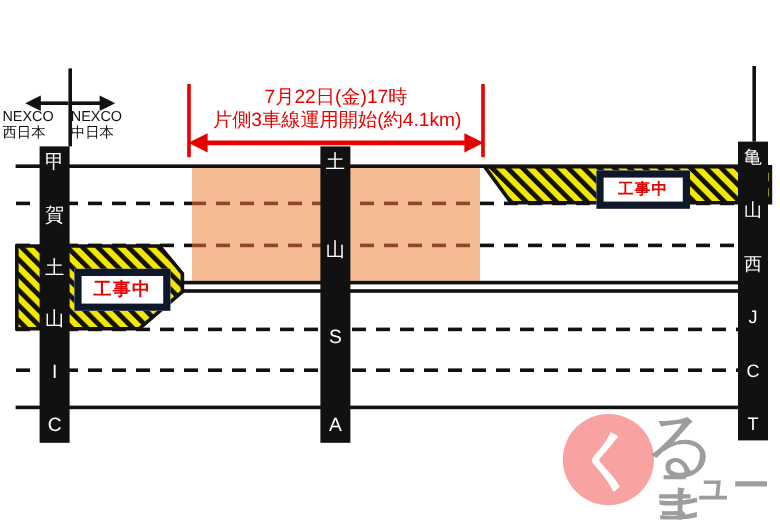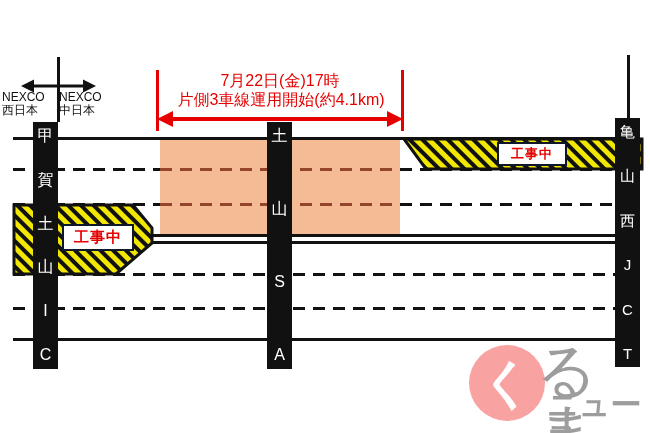--- a/index.html
+++ b/index.html
@@ -14,21 +14,21 @@
   .dash{position:absolute;height:3px;z-index:2;
         background:repeating-linear-gradient(90deg,#111 0 12px,transparent 12px 20px);}
   .dash.brown{background:repeating-linear-gradient(90deg,#94462c 0 12px,transparent 12px 20px);}
   
   .orange-zone{position:absolute;left:160px;top:140px;width:240px;height:94px;
                background:#f5bb95;z-index:1;}
   
   svg.hatch-layer{position:absolute;left:0;top:0;z-index:3;}
   svg.arrow-layer{position:absolute;left:0;top:0;z-index:7;pointer-events:none;}
   
-  .kouji{position:absolute;background:#fff;border:2px solid #0f172a;color:#e60000;
+  .kouji{position:absolute;background:#fff;border:6px solid #0f172a;color:#e60000;
          font-weight:bold;display:flex;align-items:center;justify-content:center;
          z-index:4;letter-spacing:1px;}
   .kouji.left{left:62px;top:224px;width:68px;height:23px;font-size:15px;}
   .kouji.right{left:497px;top:142px;width:66px;height:20px;font-size:13px;}
   
   .bar{position:absolute;width:25px;background:#111;color:#fff;z-index:6;
        display:flex;flex-direction:column;justify-content:space-between;align-items:center;
        padding:6px 0;box-sizing:border-box;font-size:16px;line-height:1;}
   .bar.left{left:33px;top:122px;height:247px;}
   .bar.middle{left:267px;top:122px;height:247px;}

